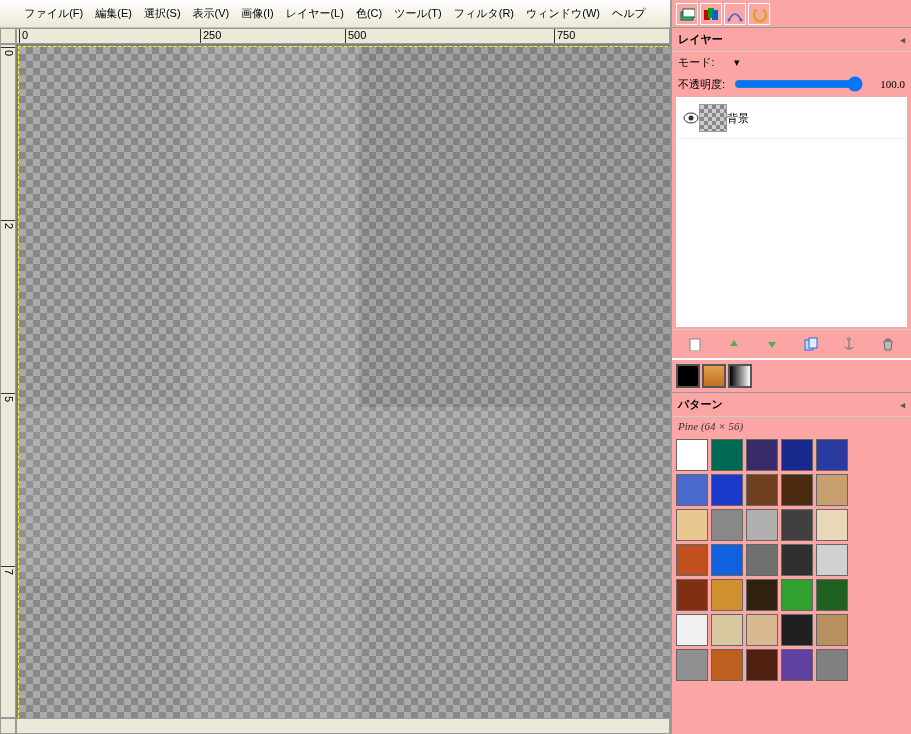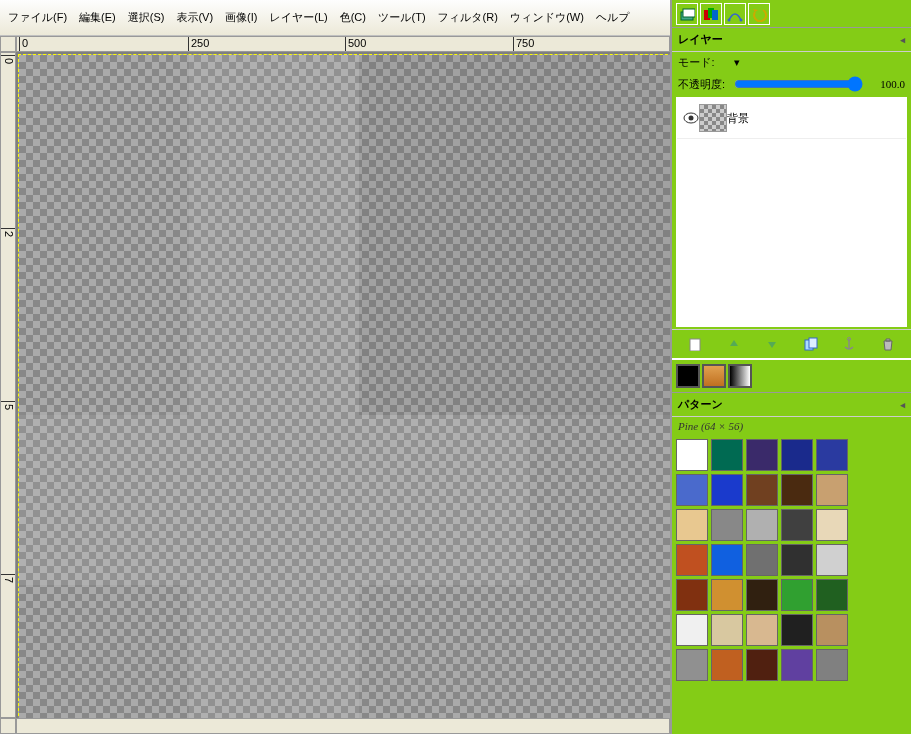--- a/index.html
+++ b/index.html
@@ -1,20 +1,20 @@
 <!DOCTYPE html>
 <html><head>
 <meta charset="utf-8">
 <style>
 * { box-sizing: border-box; margin: 0; padding: 0; font-family: "MS PGothic", sans-serif; font-size: 11px; }
 body { background: #ece9d8; width: 911px; height: 734px; overflow: hidden; display: flex; }
 
 
 .main-area { width: 712px; height: 734px; display: flex; flex-direction: column; border-right: 2px solid #999; }
-.menubar { height: 36px; background: linear-gradient(#fefefe,#ece9d8); display: flex; align-items: center; padding: 0 2px; border-bottom: 1px solid #c0c0c0; }
+.menubar { height: 28px; background: linear-gradient(#fefefe,#ece9d8); display: flex; align-items: center; padding: 0 2px; border-bottom: 1px solid #c0c0c0; justify-content: center; }
 .menubar .mitem { padding: 2px 6px; cursor: default; }
 
 
 .canvas-wrap { flex: 1; display: grid; grid-template-columns: 16px 1fr; grid-template-rows: 16px 1fr 16px; background: #7f7f7f; }
 .ruler-corner { background: #ece9d8; border: 1px solid #999; }
 .ruler-h { background: #ece9d8; border: 1px solid #999; position: relative; overflow: hidden; font-size: 9px; }
 .ruler-h .tick { position: absolute; top: 0; height: 100%; border-left: 1px solid #333; padding-left: 2px; }
 .ruler-v { background: #ece9d8; border: 1px solid #999; position: relative; overflow: hidden; font-size: 9px; }
 .ruler-v .tick { position: absolute; left: 0; width: 100%; border-top: 1px solid #333; writing-mode: vertical-rl; padding-top: 2px; }
 
@@ -30,21 +30,21 @@
 
 .patch { position: absolute; background: rgba(255,255,255,.08); }
 .p1 { left: 170px; top: 0; width: 170px; height: 360px; }
 .p2 { left: 0; top: 360px; width: 510px; height: 170px; }
 .p3 { left: 170px; top: 530px; width: 170px; height: 160px; }
 .p4 { left: 340px; top: 0; width: 350px; height: 360px; background: rgba(0,0,0,.05); }
 
 .hscroll { grid-column: 2; background: #ece9d8; border: 1px solid #999; }
 
 
-.dock { flex: 1; height: 734px; background: #84cc16; display: flex; flex-direction: column; }
+.dock { flex: 1; height: 734px; background: #fca5a5; display: flex; flex-direction: column; }
 .tabstrip { height: 28px; border-bottom: 1px solid #999; display: flex; align-items: center; padding: 2px 4px; gap: 2px; }
 .tabstrip .tabicon { width: 22px; height: 22px; border: 1px solid #fff; display: flex; align-items: center; justify-content: center; }
 
 .panel-title { padding: 4px 6px; font-weight: bold; border-bottom: 1px solid #ccc; display: flex; justify-content: space-between; align-items: center; }
 .panel-title .arrow { font-size: 9px; color: #555; }
 
 .row { display: flex; align-items: center; padding: 3px 6px; gap: 6px; }
 .row label { min-width: 50px; }
 select.mode { flex: 1; border: 1px solid #7f9db9; background: #fff; height: 18px; }
 .slider-row input[type=range] { flex: 1; }
@@ -90,23 +90,23 @@
     <span class="mitem">ツール(T)</span>
     <span class="mitem">フィルタ(R)</span>
     <span class="mitem">ウィンドウ(W)</span>
     <span class="mitem">ヘルプ</span>
   </div>
 
   <div class="canvas-wrap">
     <div class="ruler-corner"></div>
     <div class="ruler-h">
       <span class="tick" style="left:2px">0</span>
-      <span class="tick" style="left:171px">250</span>
+      <span class="tick" style="left:183px">250</span>
       <span class="tick" style="left:328px">500</span>
-      <span class="tick" style="left:496px">750</span>
+      <span class="tick" style="left:537px">750</span>
 
     </div>
     <div class="ruler-v">
       <span class="tick" style="top:2px">0</span>
       <span class="tick" style="top:175px">2</span>
       <span class="tick" style="top:348px">5</span>
       <span class="tick" style="top:521px">7</span>
     </div>
     <div class="canvas">
       <div class="sel-border">

